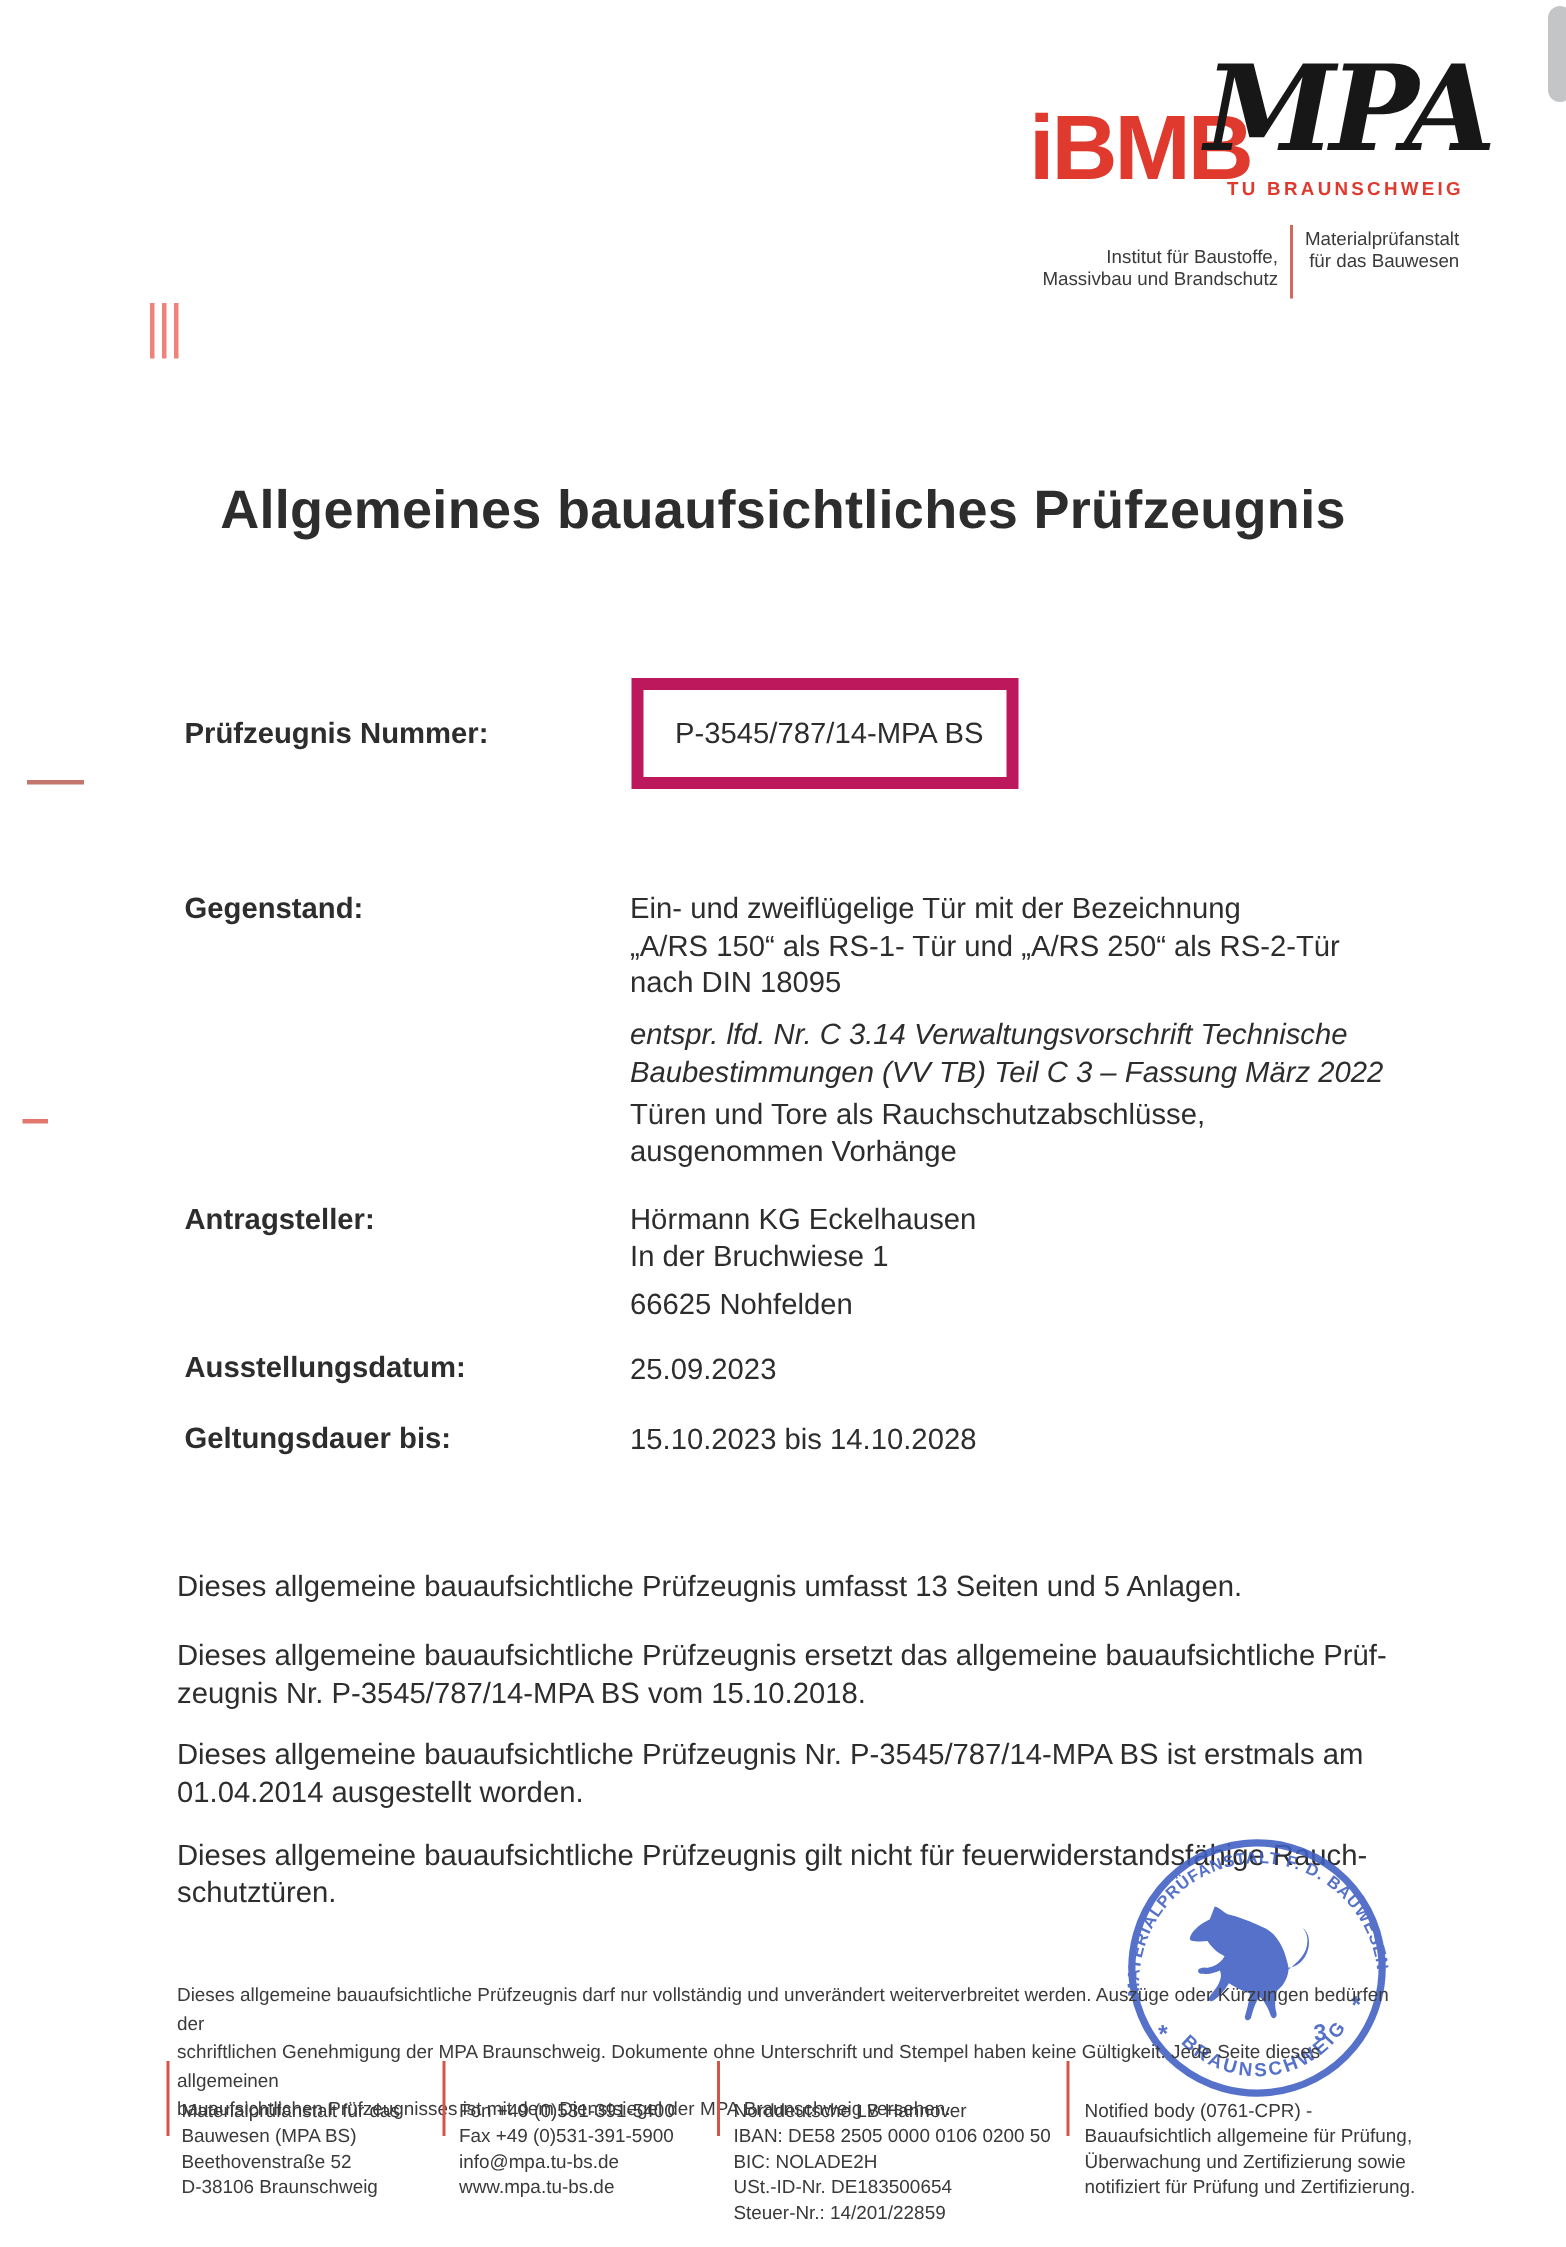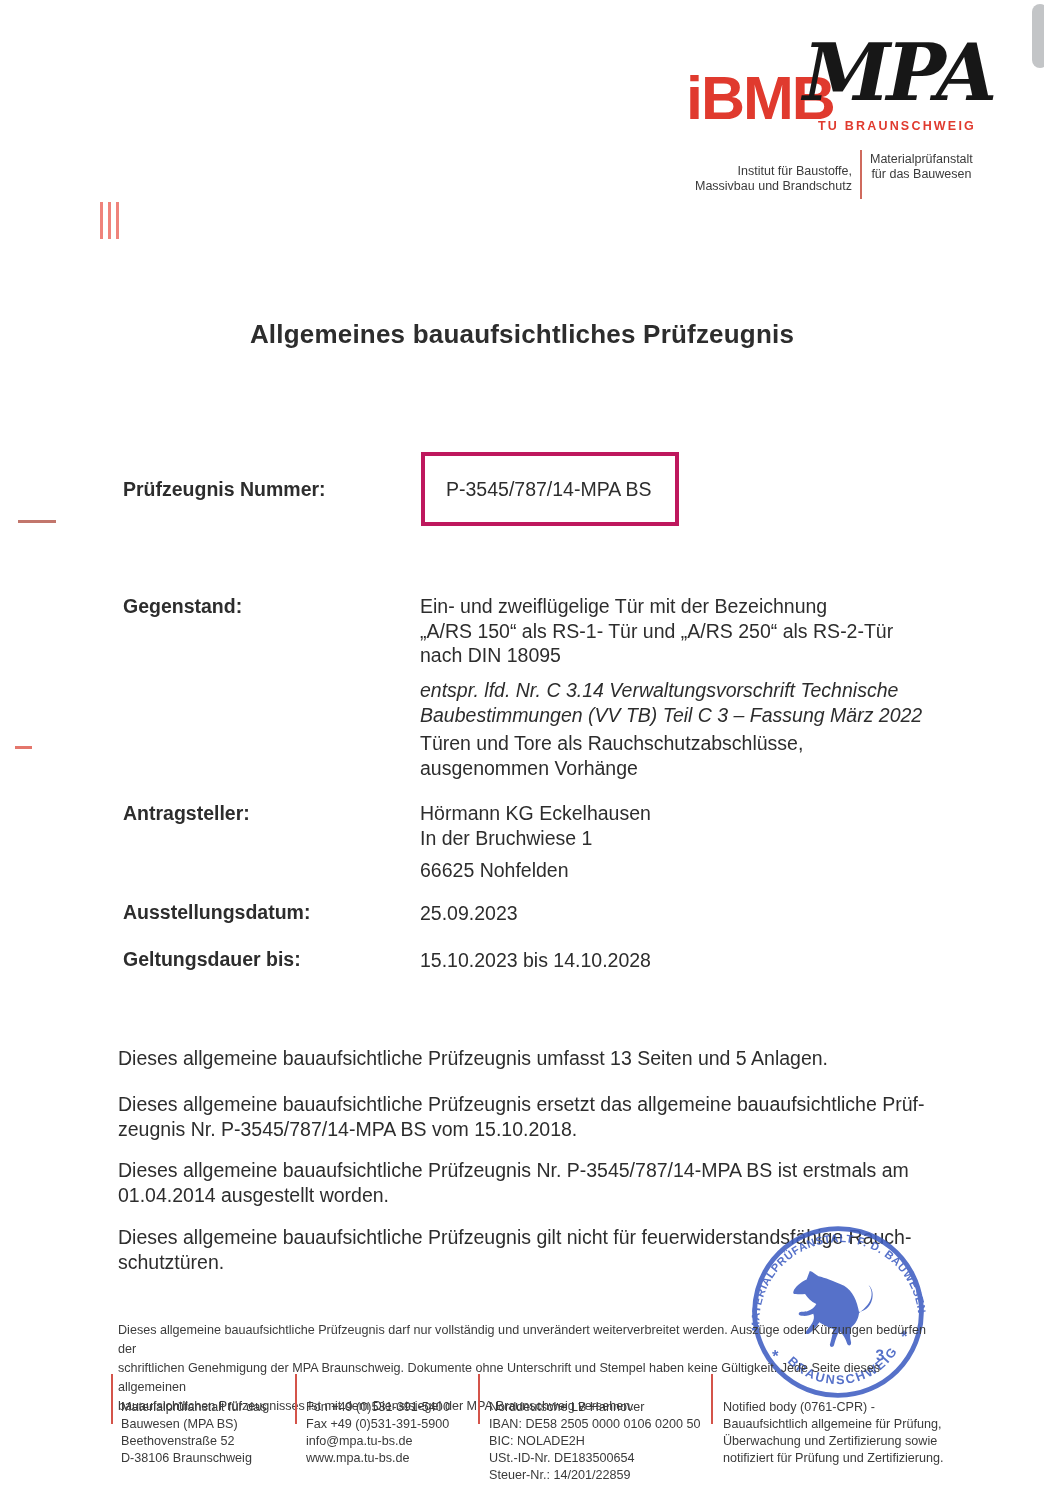--- a/index.html
+++ b/index.html
@@ -13,36 +13,36 @@
   
   #scroll-thumb{left:1032px;top:4px;width:16px;height:64px;background:#c3c5c7;border-radius:8px;}
 
   
   #logo-ibmb{left:686px;top:68px;font-size:61px;font-weight:bold;color:#e03a2e;letter-spacing:-2px;line-height:1;}
   #logo-mpa{left:803px;top:33px;font-size:79px;line-height:1;font-family:"DejaVu Serif",serif;font-style:italic;font-weight:bold;color:#171717;letter-spacing:-4px;}
   #logo-tu{left:818px;top:119px;font-size:12.5px;font-weight:bold;color:#e03a2e;letter-spacing:2.2px;white-space:nowrap;}
   #org-block{left:640px;top:150px;display:flex;font-size:12.5px;line-height:14.5px;color:#3a3a3a;}
   .org-left{width:212px;text-align:right;padding-top:14px;white-space:pre-line;}
   .org-divider{width:2px;background:#cf6a5d;height:49px;margin:0 8px;}
-  .org-right{text-align:center;white-space:pre-line;padding-top:2px;}
+  .org-right{text-align:right;white-space:pre-line;padding-top:2px;}
 
   
   .fold-line{width:3px;height:37px;background:#ef837b;top:202px;}
   #fold-line-1{left:100px;} #fold-line-2{left:108px;} #fold-line-3{left:116px;}
   #fold-dash-1{left:18px;top:520px;width:38px;height:3px;background:#c2766c;}
   #fold-dash-2{left:15px;top:746px;width:17px;height:3px;background:#e4766c;}
 
   
-  #doc-title{left:0;top:319px;width:1044px;text-align:center;font-size:26px;font-weight:bold;letter-spacing:0.2px;}
+  #doc-title{left:0;top:319px;width:1044px;text-align:center;font-size:36px;font-weight:bold;letter-spacing:0.2px;}
 
   
   .flabel{left:123px;font-weight:bold;font-size:19.5px;white-space:nowrap;}
   .fvalue{left:420px;font-size:19.5px;line-height:24.5px;white-space:pre-line;}
   #lbl-number{top:478px;}
-  #number-box{left:421px;top:452px;width:258px;height:74px;border:4px solid #be185d;box-sizing:border-box;display:flex;align-items:center;padding-left:21px;font-size:19.5px;}
+  #number-box{left:421px;top:452px;width:258px;height:74px;border:8px solid #be185d;box-sizing:border-box;display:flex;align-items:center;padding-left:21px;font-size:19.5px;}
   #lbl-subject{top:595px;}
   #subject-p1{top:594px;} #subject-p2{top:678px;font-style:italic;} #subject-p3{top:731px;}
   #lbl-applicant{top:802px;}
   #applicant-1{top:801px;} #applicant-2{top:858px;}
   #lbl-issue{top:901px;} #issue-value{top:901px;}
   #lbl-validity{top:948px;} #validity-value{top:948px;}
 
   
   .bodyp{left:118px;width:832px;font-size:19.5px;line-height:24.5px;white-space:pre-line;}
   #body-p1{top:1046px;} #body-p2{top:1092px;} #body-p3{top:1158px;} #body-p4{top:1225px;}

